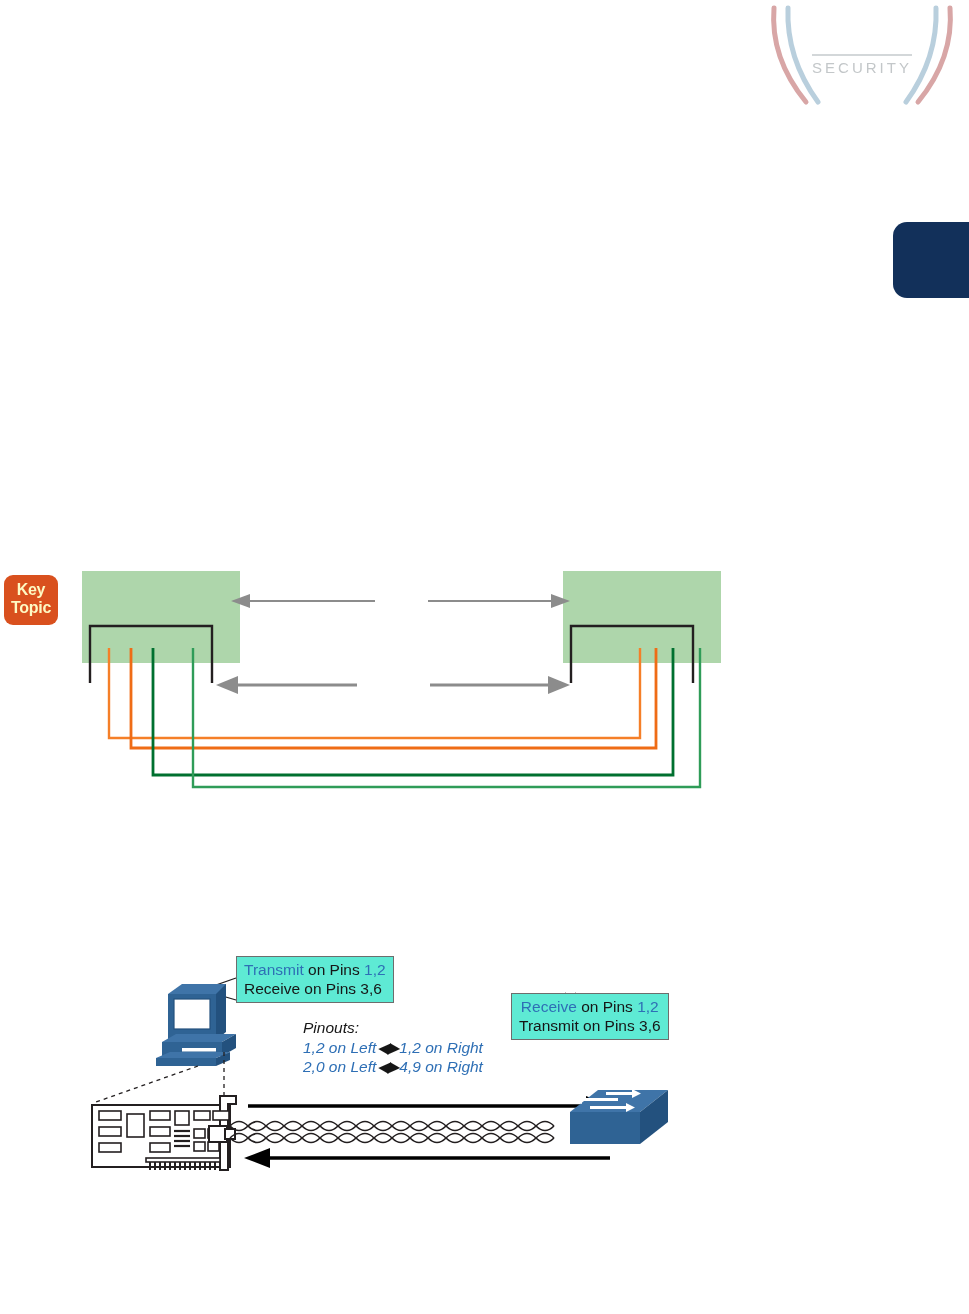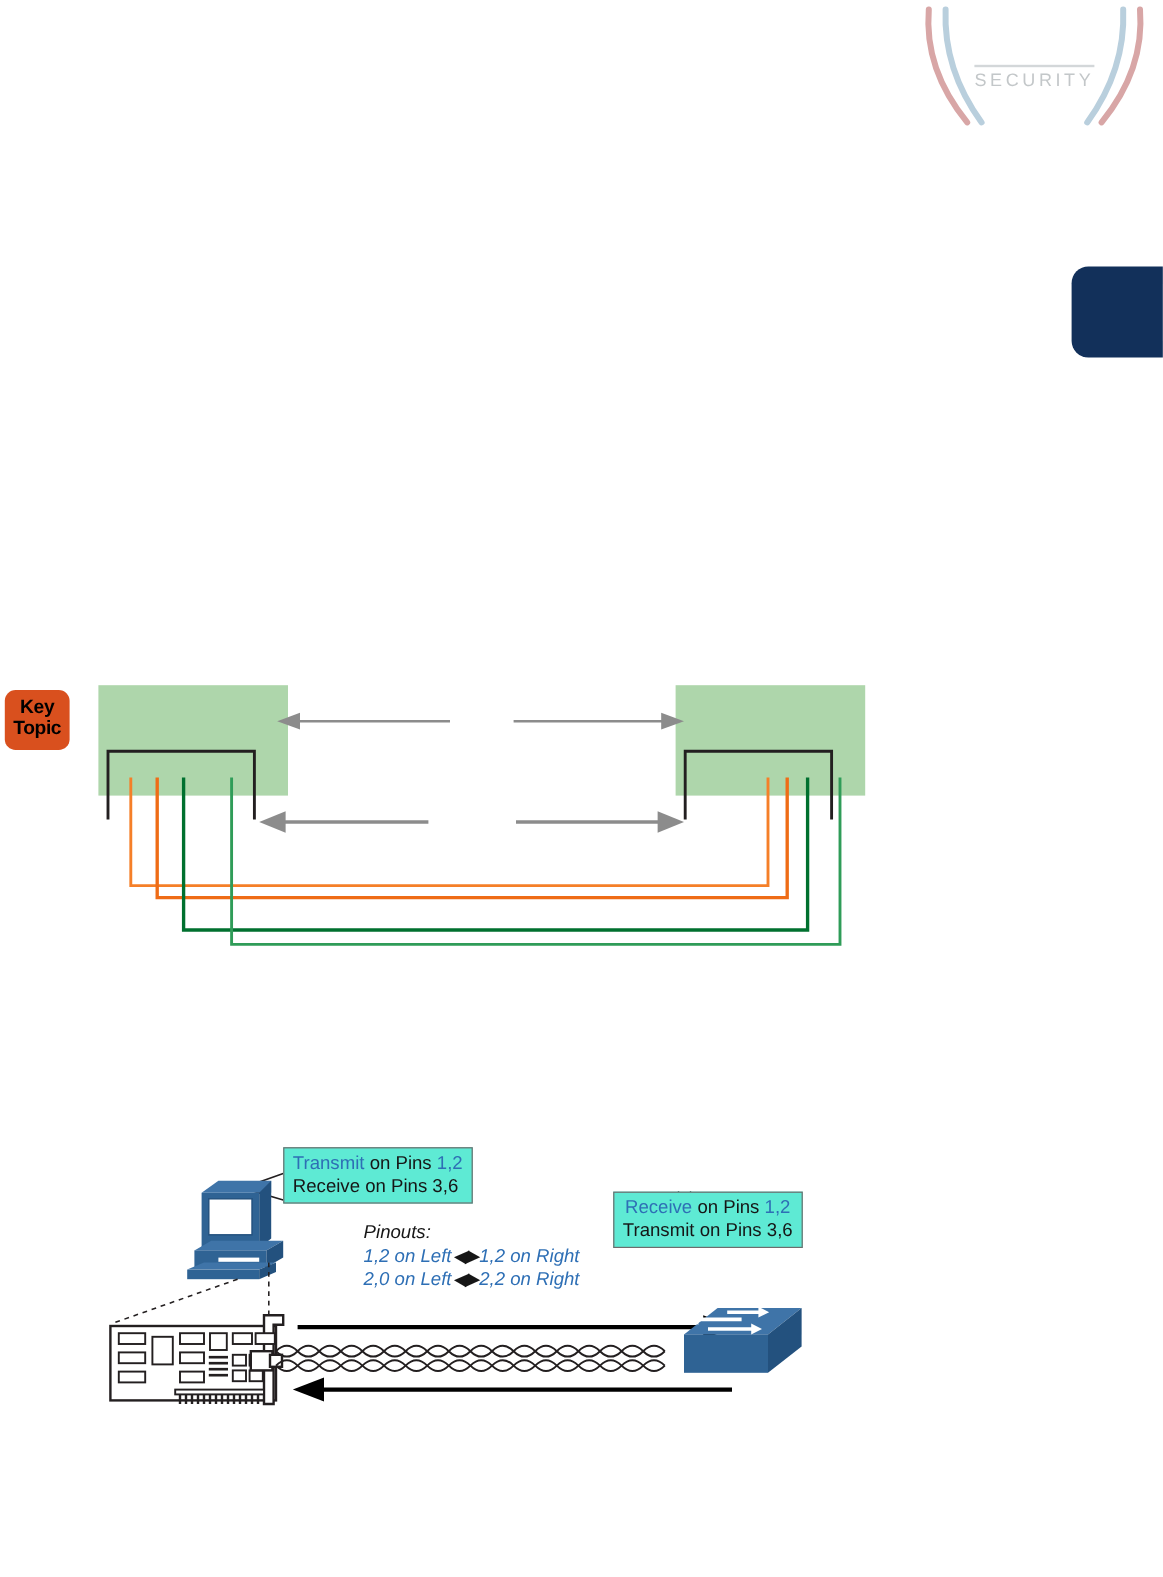--- a/index.html
+++ b/index.html
@@ -68,21 +68,21 @@
 
   
   #key-topic {
     position: absolute;
     left: 4px;
     top: 575px;
     width: 54px;
     height: 50px;
     background: #d9501e;
     border-radius: 9px;
-    color: #000000;
+    color: #fef9c3;
     font-weight: bold;
     font-size: 16px;
     line-height: 18px;
     text-align: center;
     padding-top: 6px;
     box-sizing: border-box;
     letter-spacing: -0.3px;
   }
 
   
@@ -311,14 +311,14 @@
 </div>
 
 <div class="cal-box" id="callout-right">
   <div><span class="blue">Receive</span><span> on Pins </span><span class="blue">1,2</span></div>
   <div><span>Transmit</span><span> on Pins 3,6</span></div>
 </div>
 
 <div id="pinout-text">
   <div>Pinouts:</div>
   <div><span class="blue">1,2 on Left</span><span class="arrow-glyph">◀▶</span><span class="blue">1,2 on Right</span></div>
-  <div><span class="blue">2,0 on Left</span><span class="arrow-glyph">◀▶</span><span class="blue">2,2 on Right</span></div>
+  <div><span class="blue">2,0 on Left</span><span class="arrow-glyph">◀▶</span><span class="blue">4,9 on Right</span></div>
 </div>
 
 </body></html>

